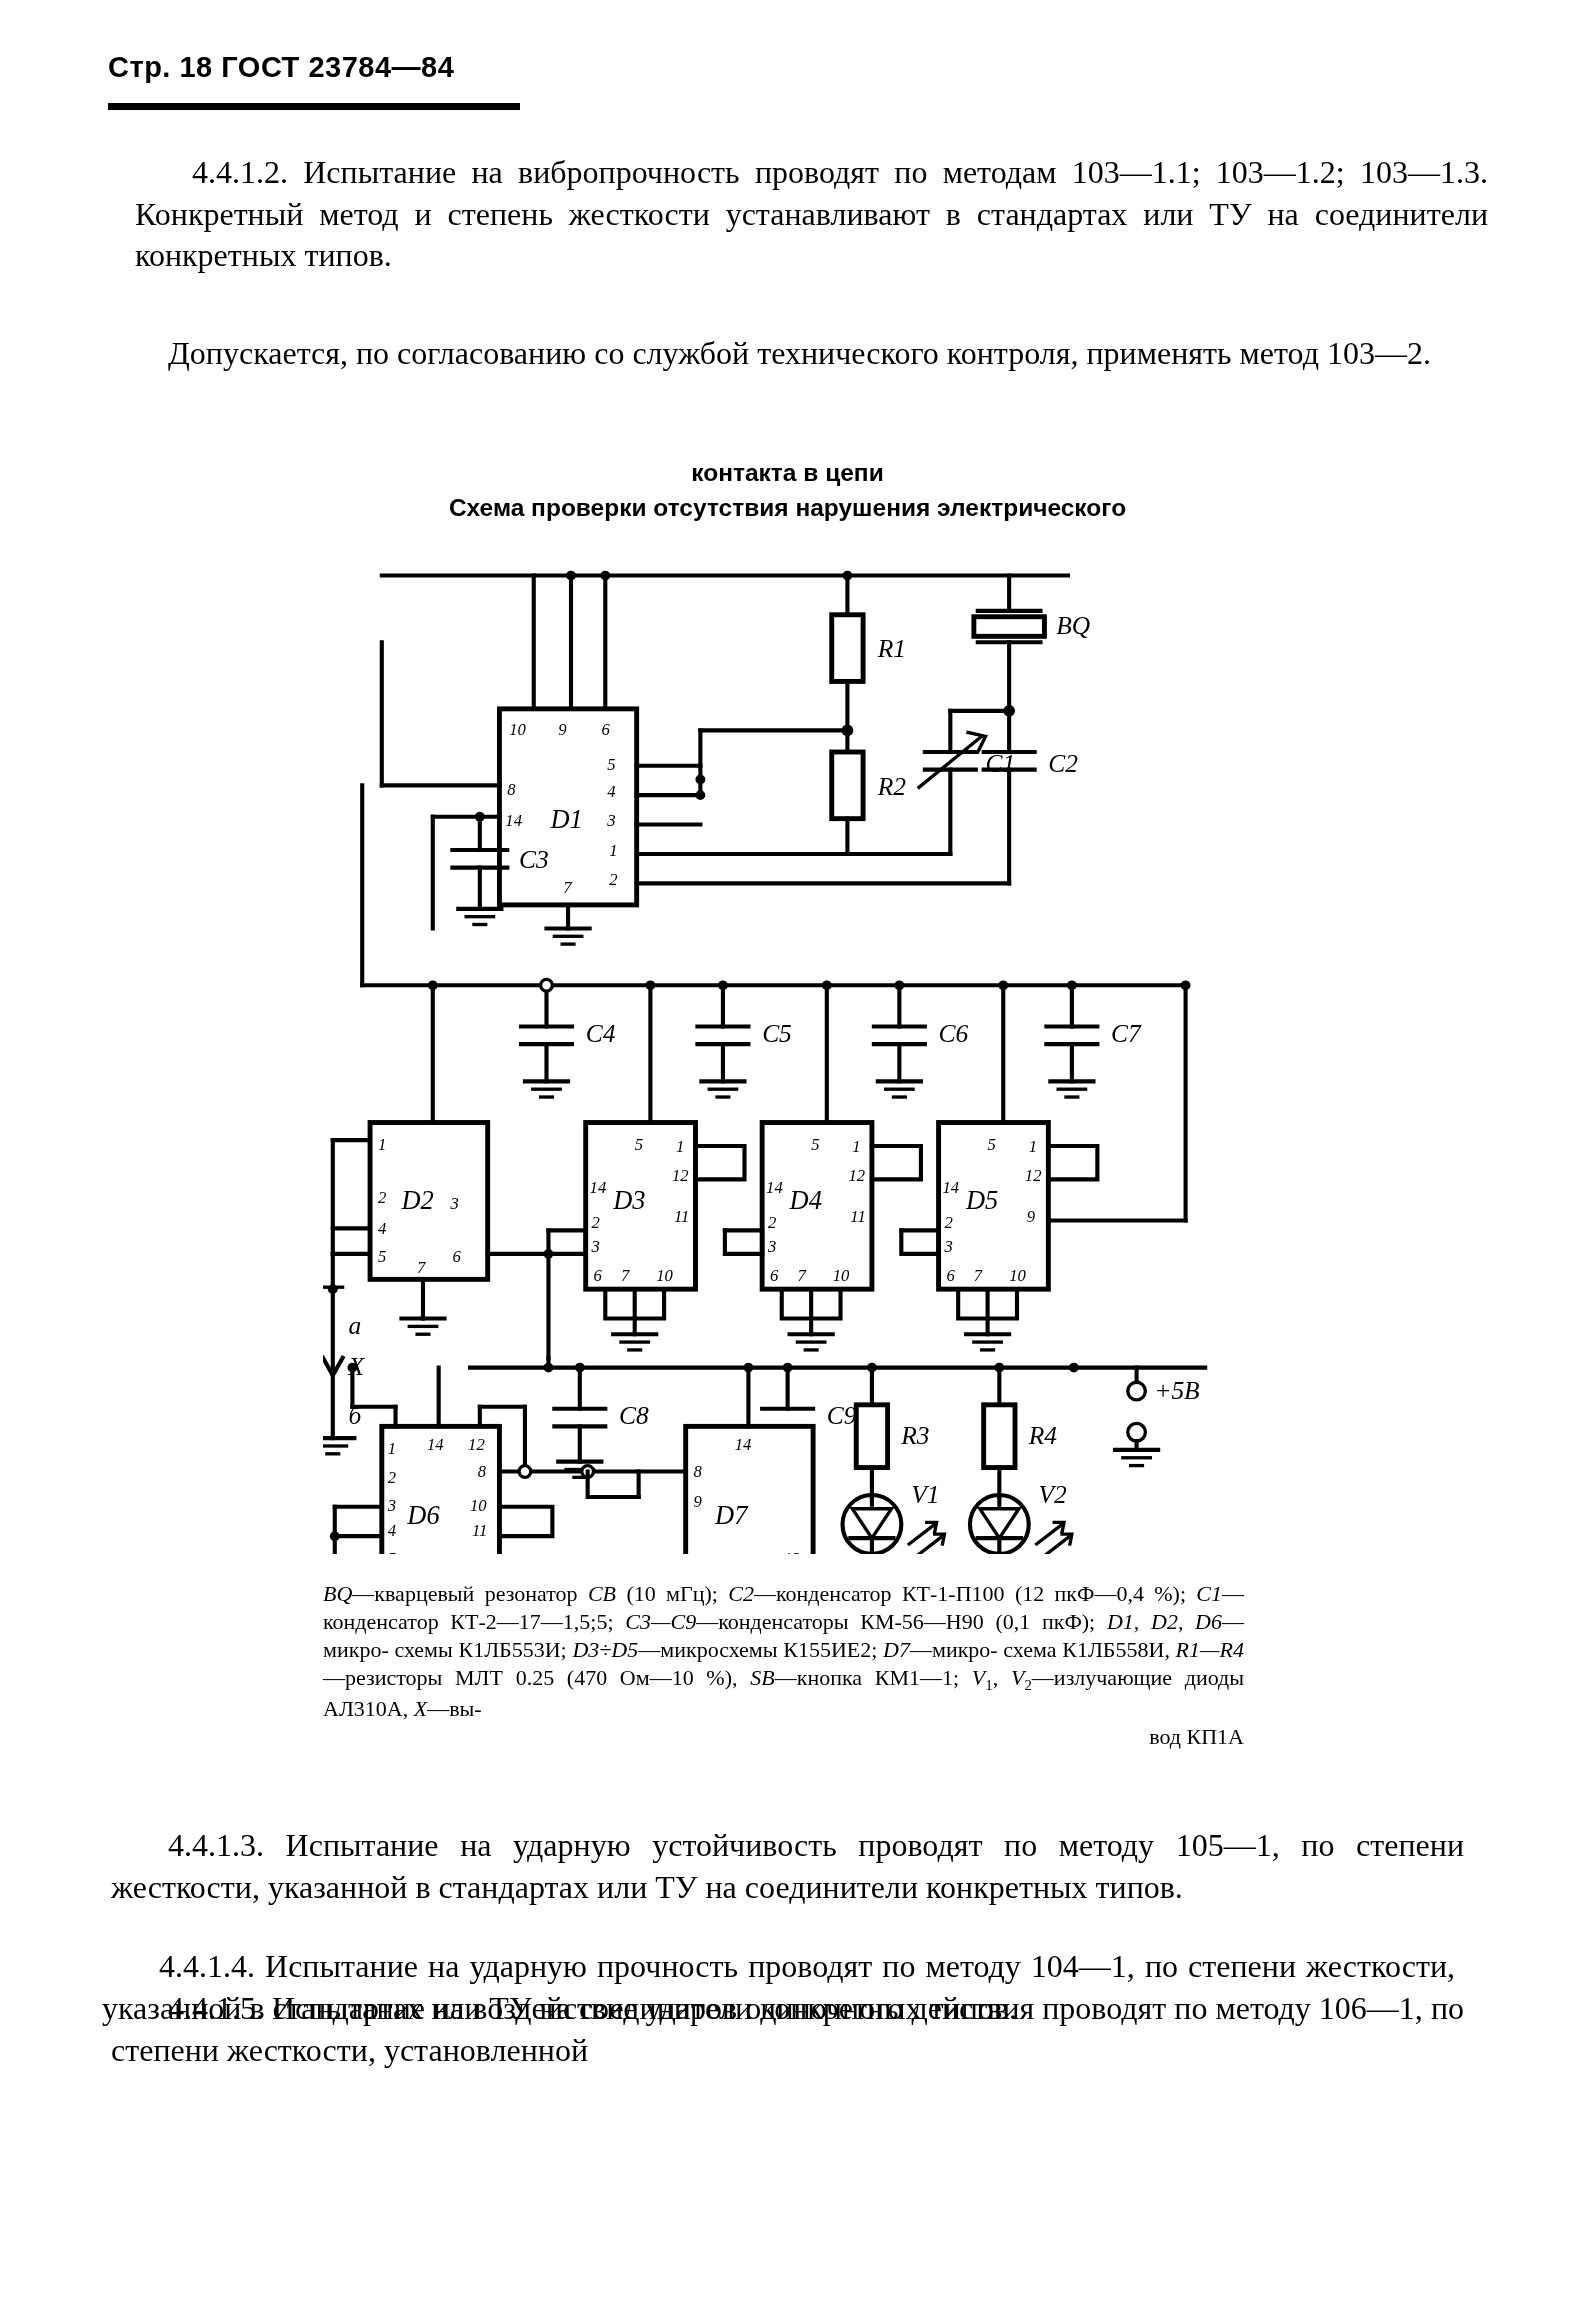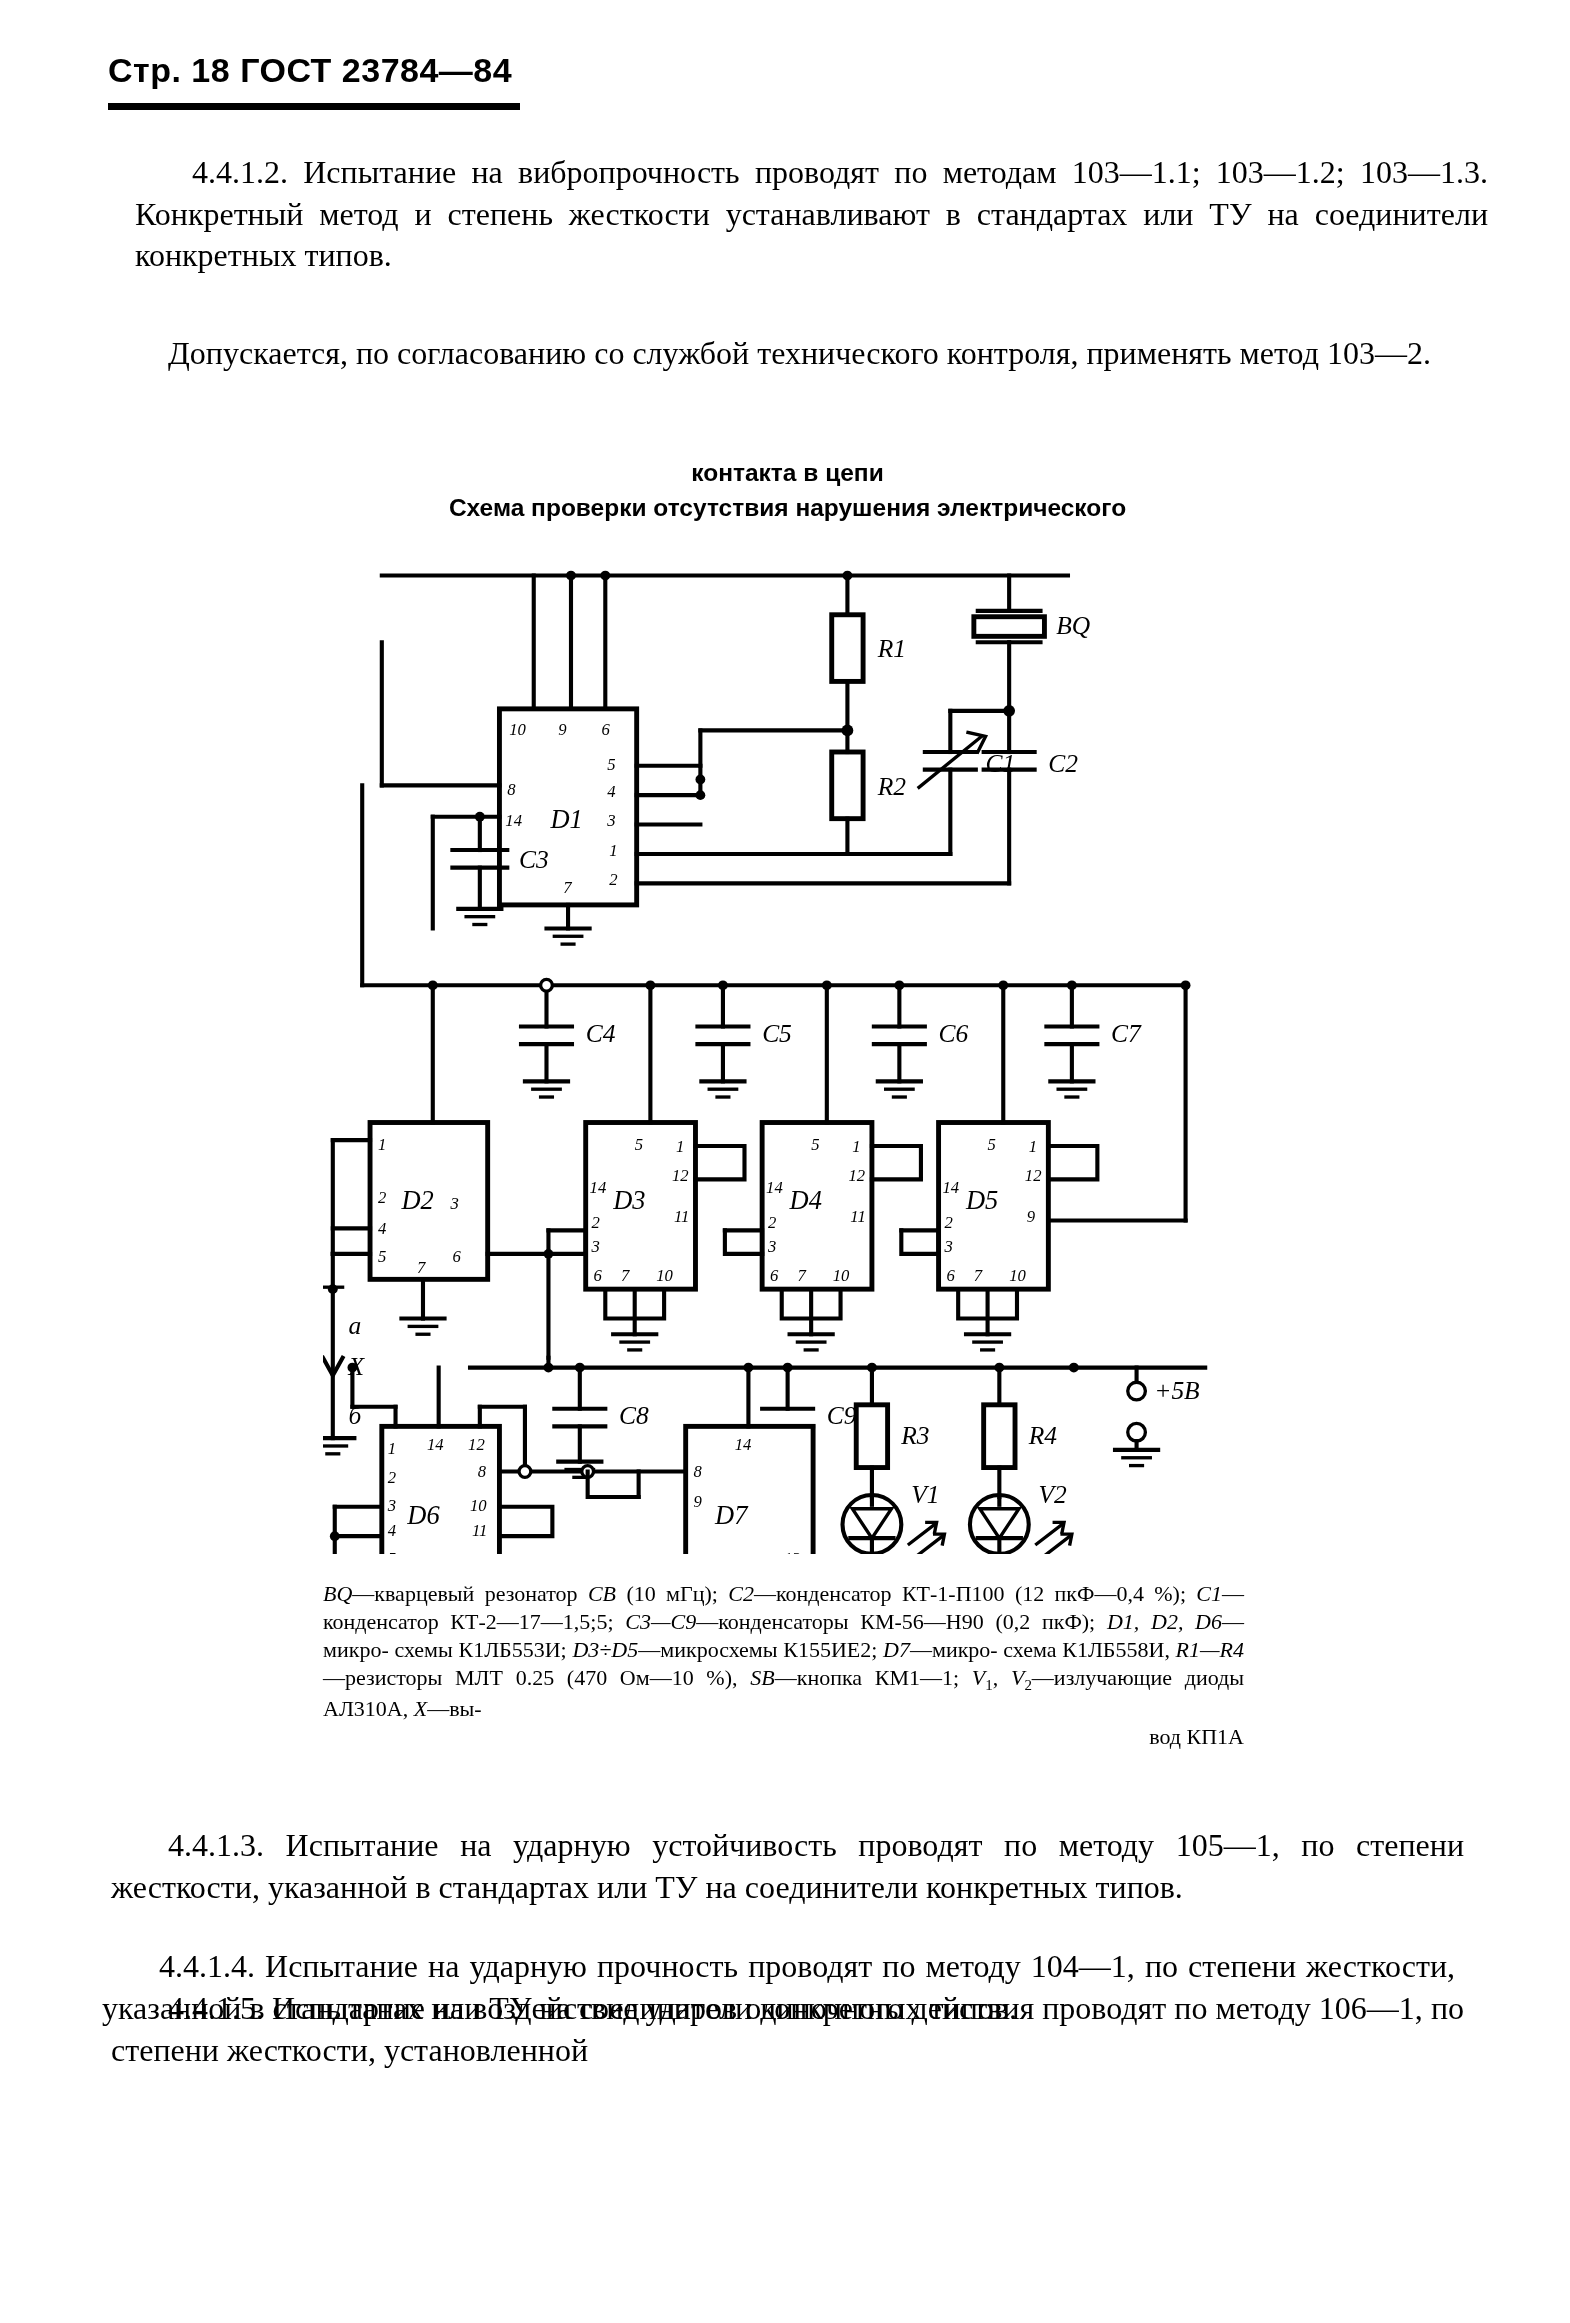--- a/index.html
+++ b/index.html
@@ -1,20 +1,20 @@
 <!DOCTYPE html>
 <html><head>
 <meta charset="utf-8">
 <style>
   html,body{margin:0;padding:0;background:#fff;}
   body{width:1570px;height:2324px;font-family:"Liberation Serif",serif;color:#000;position:relative;}
   .page{position:absolute;left:0;top:0;width:1570px;height:2324px;overflow:hidden;}
 
   .hdr{position:absolute;left:108px;top:51px;width:1362px;}
-  .hdr-text{font-family:"Liberation Sans",sans-serif;font-weight:bold;font-size:34px;letter-spacing:0.5px;text-align:center;}
+  .hdr-text{font-family:"Liberation Sans",sans-serif;font-weight:bold;font-size:29px;letter-spacing:0.5px;text-align:center;}
   .hdr-rule{position:absolute;left:108px;top:103px;width:412px;height:6.9px;background:#000;}
 
   .body-text{position:absolute;font-size:32px;line-height:1.30;text-align:justify;text-justify:inter-word;}
   .p1{left:111px;top:152px;width:1353px;margin-left:24px;}
   .p2{left:111px;top:333px;width:1353px;}
   .p3{left:111px;top:1825px;width:1353px;}
   .p4{left:102px;top:1946px;width:1353px;}
   .p5{left:111px;top:1988px;width:1353px;}
   .body-text .ind{text-indent:57px;display:block;}
 
@@ -458,21 +458,21 @@
       <path class="w" d="M434 1090 V1122"></path>
       <path class="w" d="M412 1122 H456"></path>
       <path class="wt" d="M420 1130 H448"></path>
       <path class="wt" d="M428 1138 H440"></path>
     </svg>
   </div>
 
   <div class="caption">
     <span class="it">BQ</span><span>—кварцевый резонатор </span><span class="it">СВ</span><span> (10 мГц); </span><span class="it">С2</span><span>—конденсатор</span>
     <span>КТ-1-П100 (12 пкФ—0,4 %); </span><span class="it">С1</span><span>—конденсатор КТ-2—17—1,5;5;</span>
-    <span class="it">С3—С9</span><span>—конденсаторы КМ-56—Н90 (0,2 пкФ); </span><span class="it">D1, D2, D6</span><span>—микро-</span>
+    <span class="it">С3—С9</span><span>—конденсаторы КМ-56—Н90 (0,1 пкФ); </span><span class="it">D1, D2, D6</span><span>—микро-</span>
     <span>схемы К1ЛБ553И; </span><span class="it">D3÷D5</span><span>—микросхемы К155ИЕ2; </span><span class="it">D7</span><span>—микро-</span>
     <span>схема К1ЛБ558И, </span><span class="it">R1—R4</span><span>—резисторы МЛТ 0.25 (470 Ом—10 %),</span>
     <span class="it">SB</span><span>—кнопка КМ1—1; </span><span class="it">V</span><sub>1</sub><span>, </span><span class="it">V</span><sub>2</sub><span>—излучающие диоды АЛ310А, </span><span class="it">X</span><span>—вы-</span>
     <span class="last">вод КП1А</span>
   </div>
 
   <div class="body-text p3">
     <span class="ind">4.4.1.3. Испытание на ударную устойчивость проводят по методу 105—1, по степени жесткости, указанной в стандартах или ТУ на соединители конкретных типов.</span>
   </div>
 

